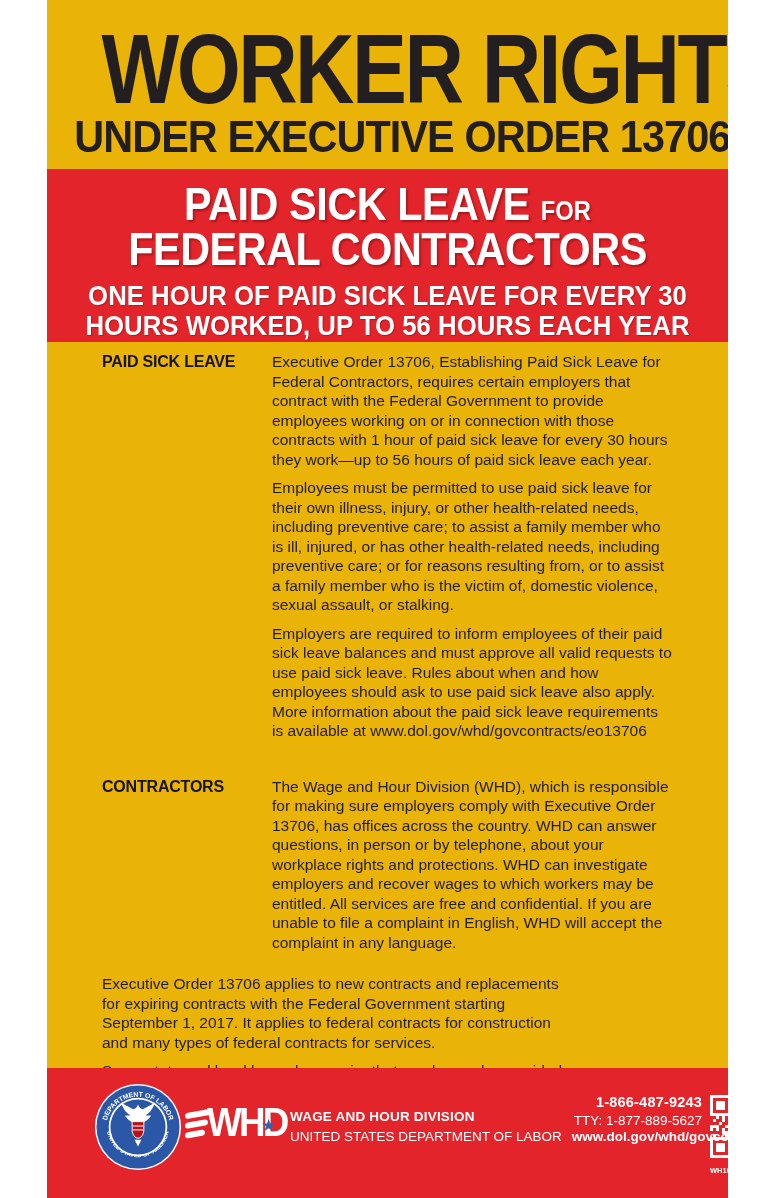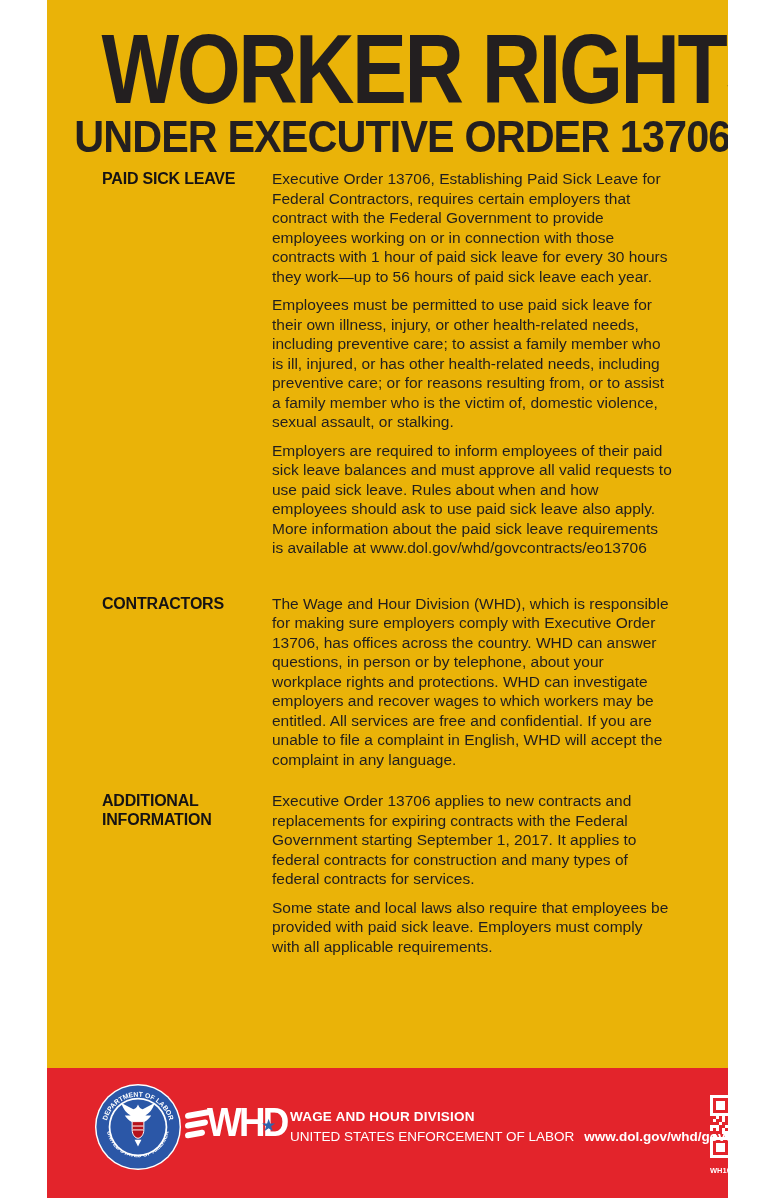--- a/index.html
+++ b/index.html
@@ -91,41 +91,48 @@
 </head>
 <body>
 
 <div class="poster">
 
   <div class="title-block">
     <span class="title-main">WORKER RIGHTS</span>
     <span class="title-sub">UNDER EXECUTIVE ORDER 13706</span>
   </div>
 
+  <div class="banner">
+    <span class="banner-line1"><span>PAID SICK LEAVE</span>&nbsp;<span class="banner-for">FOR</span></span>
+    <span class="banner-line2">FEDERAL CONTRACTORS</span>
+    <div class="banner-sub">
+      <div>ONE HOUR OF PAID SICK LEAVE FOR EVERY 30</div>
+      <div>HOURS WORKED, UP TO 56 HOURS EACH YEAR</div>
+    </div>
+  </div>
 
   <div class="body-area">
 
     <div class="section">
       <div class="section-label">PAID SICK LEAVE</div>
       <div class="section-text">
         <p>Executive Order 13706, Establishing Paid Sick Leave for Federal Contractors, requires certain employers that contract with the Federal Government to provide employees working on or in connection with those contracts with 1 hour of paid sick leave for every 30 hours they work—up to 56 hours of paid sick leave each year.</p>
         <p>Employees must be permitted to use paid sick leave for their own illness, injury, or other health-related needs, including preventive care; to assist a family member who is ill, injured, or has other health-related needs, including preventive care; or for reasons resulting from, or to assist a family member who is the victim of, domestic violence, sexual assault, or stalking.</p>
         <p>Employers are required to inform employees of their paid sick leave balances and must approve all valid requests to use paid sick leave. Rules about when and how employees should ask to use paid sick leave also apply. More information about the paid sick leave requirements is available at www.dol.gov/whd/govcontracts/eo13706</p>
       </div>
     </div>
 
     <div class="section">
       <div class="section-label">CONTRACTORS</div>
       <div class="section-text">
         <p>The Wage and Hour Division (WHD), which is responsible for making sure employers comply with Executive Order 13706, has offices across the country. WHD can answer questions, in person or by telephone, about your workplace rights and protections. WHD can investigate employers and recover wages to which workers may be entitled. All services are free and confidential. If you are unable to file a complaint in English, WHD will accept the complaint in any language.</p>
       </div>
     </div>
 
     <div class="section tight">
-      <div class="section-label">ADDITIONAL INFORMATION</div>
       <div class="section-text">
         <p>Executive Order 13706 applies to new contracts and replacements for expiring contracts with the Federal Government starting September 1, 2017. It applies to federal contracts for construction and many types of federal contracts for services.</p>
         <p>Some state and local laws also require that employees be provided with paid sick leave. Employers must comply with all applicable requirements.</p>
       </div>
     </div>
 
   </div>
 
   <div class="footer">
 
@@ -156,24 +163,28 @@
           <i></i>
           <i></i>
         </span>
       <span class="whd-letters">WHD</span>
       <span class="whd-star">★</span>
     </div>
 
     <div class="footer-org">
       <div class="footer-agency">WAGE AND HOUR DIVISION</div>
       <div class="footer-dept-line">
-        <span>UNITED STATES ENFORCEMENT OF LABOR</span><span class="site">www.dol.gov/whd/govcontracts</span>
+        <span>UNITED STATES DEPARTMENT OF LABOR</span><span class="site">www.dol.gov/whd/govcontracts</span>
       </div>
     </div>
 
+    <div class="footer-contact">
+      <div class="footer-phone">1-866-487-9243</div>
+      <div class="footer-tty">TTY: 1-877-889-5627</div>
+    </div>
 
     <div class="qr" id="qr">
         <i style="left:0px;top:0px"></i>
         <i style="left:3px;top:0px"></i>
         <i style="left:6px;top:0px"></i>
         <i style="left:9px;top:0px"></i>
         <i style="left:12px;top:0px"></i>
         <i style="left:15px;top:0px"></i>
         <i style="left:18px;top:0px"></i>
         <i style="left:24px;top:0px"></i>

